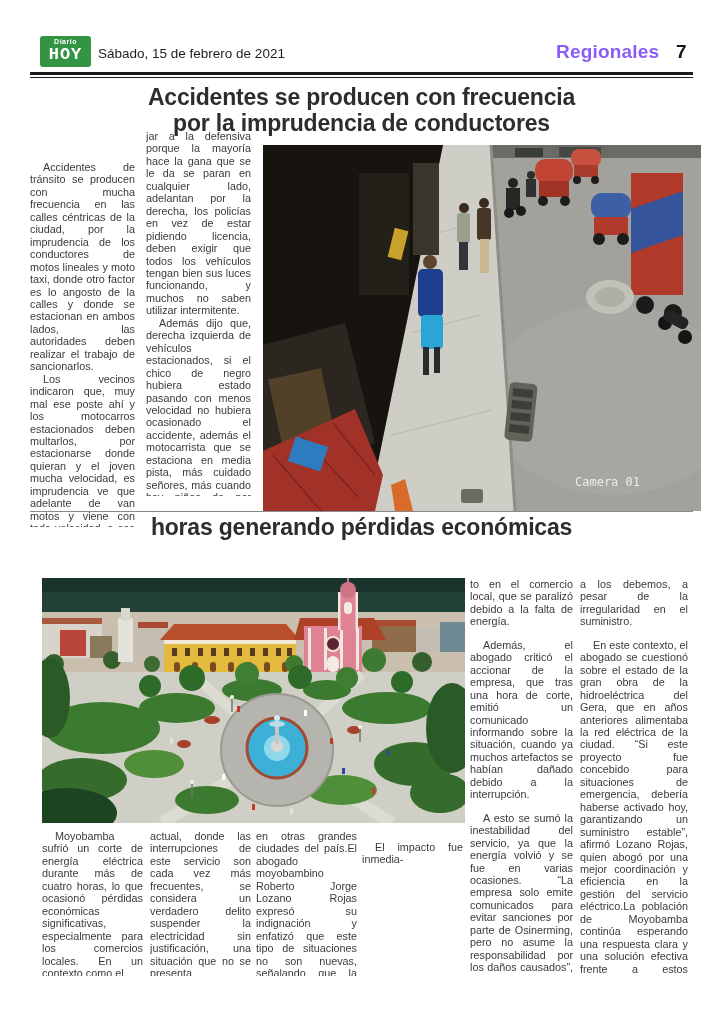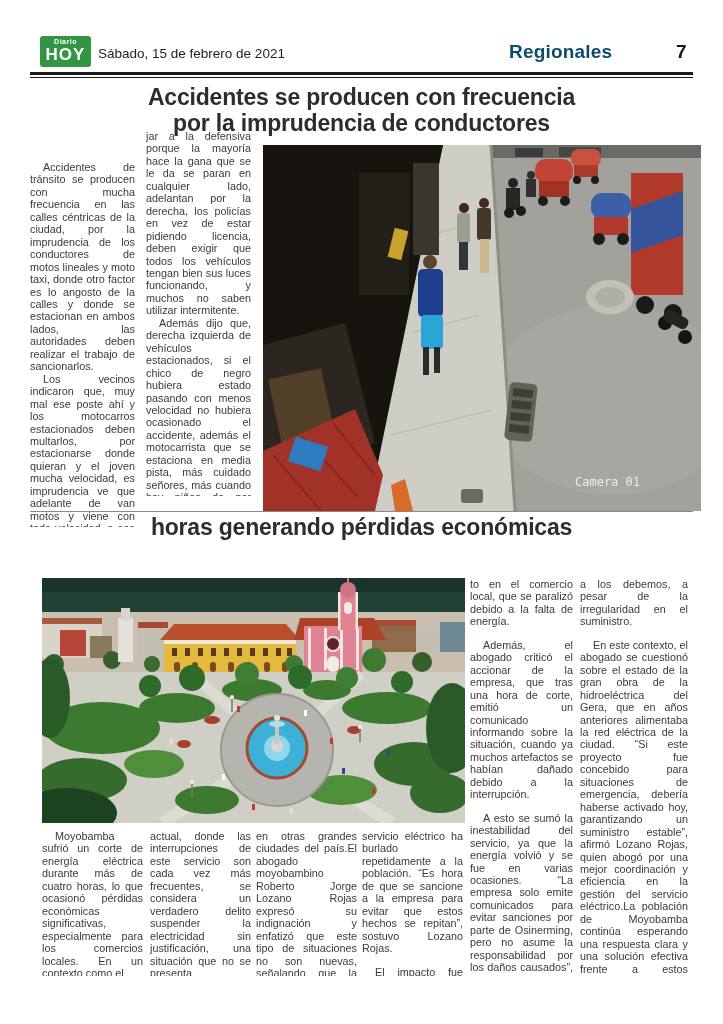--- a/index.html
+++ b/index.html
@@ -6,23 +6,23 @@
   .page {
     position:relative; width:723px; height:1024px; background:#ffffff;
     font-family:"Liberation Sans", sans-serif; overflow:hidden;
   }
   
   .logo {
     position:absolute; left:40px; top:36px; width:51px; height:31px;
     border-radius:3px; color:#fff; text-align:center;
   }
   .logo .logo-top { display:block; font-size:7px; font-weight:bold; line-height:8px; padding-top:2px; letter-spacing:.5px; }
-  .logo .logo-main { display:block; font-family:Liberation Sans, sans-serif; font-weight:bold; font-size:17px; line-height:18px; letter-spacing:1px; }
+  .logo .logo-main { display:block; font-family:Liberation Mono, monospace; font-weight:bold; font-size:17px; line-height:18px; letter-spacing:1px; }
   .date { position:absolute; left:98px; top:46px; font-size:13.5px; color:#1e1e1e; }
-  .section { position:absolute; left:509px; top:41px; font-size:19px; font-weight:bold; color:#0c4a6e; letter-spacing:.2px; }
+  .section { position:absolute; left:556px; top:41px; font-size:19px; font-weight:bold; color:#8b5cf6; letter-spacing:.2px; }
   .pagenum { position:absolute; left:676px; top:41px; font-size:19px; font-weight:bold; color:#161616; }
   .rule-thick { position:absolute; left:30px; top:72px; width:663px; height:3px; background:#1b1b1b; }
   .rule-thin  { position:absolute; left:30px; top:77px; width:663px; height:1px; background:#1b1b1b; }
   .article-sep { position:absolute; left:30px; top:511px; width:663px; height:1px; background:#8a8a8a; }
   
   .hl { position:absolute; left:30px; width:663px; text-align:center; font-weight:bold; color:#2d2d2d; font-size:23px; line-height:25.5px; letter-spacing:-0.2px; }
   .hl1 { top:85px; }
   .hl2 { top:515px; }
   
   .col { position:absolute; font-size:10.8px; line-height:12.45px; text-align:justify; color:#3a3a3a; overflow:hidden; }
@@ -318,21 +318,20 @@
   <div class="col a2ca">
     <p class="ind">Moyobamba sufrió un corte de energía eléctrica durante más de cuatro horas, lo que ocasionó pérdidas económicas significativas, especialmente para los comercios locales. En un contexto como el</p>
   </div>
   <div class="col a2cb">
     <p>actual, donde las interrupciones de este servicio son cada vez más frecuentes, se considera un verdadero delito suspender la electricidad sin justificación, una situación que no se presenta</p>
   </div>
   <div class="col a2cc">
     <p>en otras grandes ciudades del país.El abogado moyobambino Roberto Jorge Lozano Rojas expresó su indignación y enfatizó que este tipo de situaciones no son nuevas, señalando que la empresa encargada del</p>
   </div>
   <div class="col a2cd">
-    <p>servicio eléctrico ha burlado repetidamente a la población. “Es hora de que se sancione a la empresa para evitar que estos hechos se repitan”, sostuvo Lozano Rojas.</p>
     <p class="ind sp">El impacto fue inmedia-</p>
   </div>
   <div class="col a2ce">
     <p>to en el comercio local, que se paralizó debido a la falta de energía.</p>
     <p class="ind sp">Además, el abogado criticó el accionar de la empresa, que tras una hora de corte, emitió un comunicado informando sobre la situación, cuando ya muchos artefactos se habían dañado debido a la interrupción.</p>
     <p class="ind sp">A esto se sumó la inestabilidad del servicio, ya que la energía volvió y se fue en varias ocasiones. “La empresa solo emite comunicados para evitar sanciones por parte de Osinerming, pero no asume la responsabilidad por los daños causados”, agregó Lozano Rojas, quien también mencionó el alto costo de los recibos de luz que llegan</p>
   </div>
   <div class="col a2cf">
     <p>a los debemos, a pesar de la irregularidad en el suministro.</p>
     <p class="ind sp">En este contexto, el abogado se cuestionó sobre el estado de la gran obra de la hidroeléctrica del Gera, que en años anteriores alimentaba la red eléctrica de la ciudad. “Si este proyecto fue concebido para situaciones de emergencia, debería haberse activado hoy, garantizando un suministro estable”, afirmó Lozano Rojas, quien abogó por una mejor coordinación y eficiencia en la gestión del servicio eléctrico.La población de Moyobamba continúa esperando una respuesta clara y una solución efectiva frente a estos problemas recurrentes.</p>

